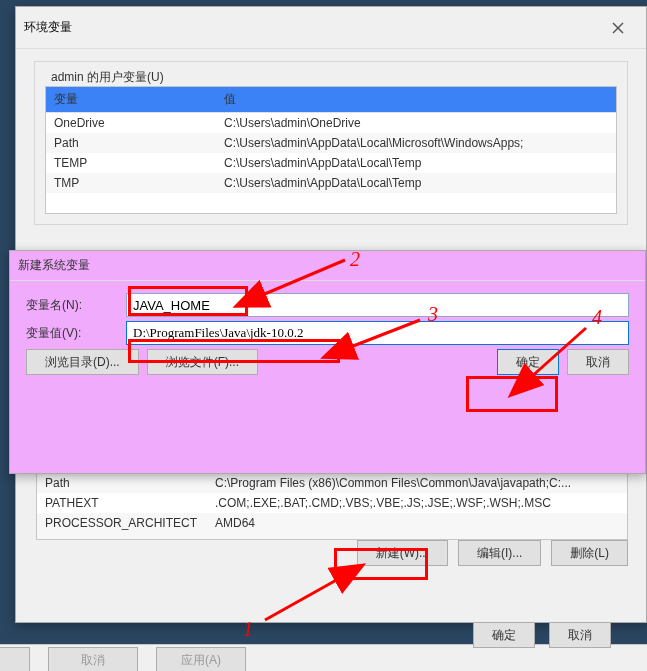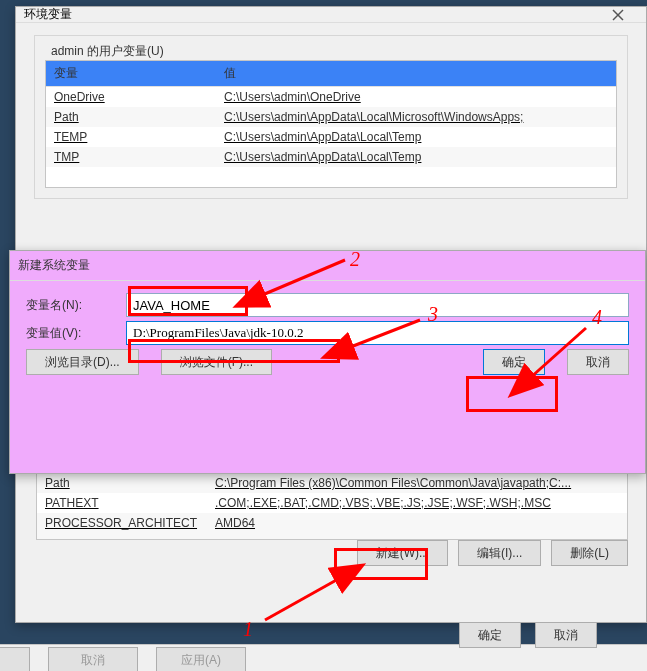--- a/index.html
+++ b/index.html
@@ -1,39 +1,39 @@
 <!DOCTYPE html>
 <html><head>
   <meta charset="utf-8">
   <style>
     * { box-sizing: border-box; font-family: "Microsoft YaHei", "Segoe UI", sans-serif; font-size: 12px; }
     body { margin: 0; padding: 0; background: #2a4560; width: 647px; height: 671px; position: relative; overflow: hidden; }
     .main-dialog { position: absolute; left: 15px; top: 6px; width: 632px; height: 617px; background: #f0f0f0; border: 1px solid #aaa; box-shadow: 0 3px 10px rgba(0,0,0,0.3); }
-    .titlebar { height: 16px; display: flex; align-items: center; justify-content: space-between; padding: 0 8px 0 8px; border-bottom: 1px solid #ddd; }
+    .titlebar { height: 42px; display: flex; align-items: center; justify-content: space-between; padding: 0 8px 0 8px; border-bottom: 1px solid #ddd; }
     .close-x { width: 40px; height: 28px; display: flex; align-items: center; justify-content: center; color: #555; cursor: pointer; }
     .close-x svg { width: 12px; height: 12px; stroke: #555; stroke-width: 1.5; }
     .group { margin: 12px 18px 8px 18px; border: 1px solid #d6d6d6; padding: 8px 10px 10px 10px; }
     .group-title { margin-top: -16px; margin-left: 2px; background: #f0f0f0; display: inline-block; padding: 0 4px; color: #333; }
     .table { border: 1px solid #c5c5c5; background: #fff; }
     .thead { display: flex; background: #3b82f6; border-bottom: 1px solid #e0e0e0; }
     .th { padding: 4px 8px; color: #333; }
     .col1 { width: 170px; }
     .col2 { flex: 1; }
-    .row { display: flex; text-decoration: underline; }
+    .row { display: flex; }
     .td { padding: 3px 8px; color: #333; white-space: nowrap; overflow: hidden; text-overflow: ellipsis; }
     .row:nth-child(even) { background: #fff; }
     .row:nth-child(odd) { background: #f7f7f7; }
     .newvar-dialog { position: absolute; left: 9px; top: 250px; width: 637px; height: 224px; background: #f0abfc; border: 1px solid #aaa; box-shadow: 0 3px 10px rgba(0,0,0,0.3); }
     .nv-title { height: 30px; display: flex; align-items: center; padding-left: 8px; border-bottom: 1px solid #ddd; color: #333; }
     .nv-body { padding: 12px 16px 10px 16px; }
     .field { display: flex; align-items: center; margin-bottom: 4px; }
     .field-label { width: 100px; color: #333; }
     .field-input { flex: 1; height: 24px; border: 1px solid #8da8c5; padding: 2px 6px; background: #fff; font-size: 13px; }
     .nv-buttons { display: flex; align-items: center; }
-    .btn { height: 26px; border: 1px solid #adadad; background: #e1e1e1; padding: 0 18px; color: #333; cursor: pointer; margin-right: 22px; }
+    .btn { height: 26px; border: 1px solid #adadad; background: #e1e1e1; padding: 0 18px; color: #333; cursor: pointer; margin-right: 8px; }
     .nv-right { margin-left: auto; display: flex; }
 
     .sys-area { position: absolute; left: 36px; top: 432px; width: 592px; }
     .sys-table { border: 1px solid #c5c5c5; background: #fff; }
     .sys-btns { display: flex; justify-content: flex-end; margin-top: 0; }
     .sys-btns .btn { margin-left: 10px; margin-right: 0; }
 
     .hidden-half { position: absolute; left: 0; top: 644px; width: 647px; height: 27px; background: #f0f0f0; border-top: 1px solid #c5c5c5; display: flex; }
     .hidden-half .hbtn { width: 90px; height: 26px; border: 1px solid #adadad; background: #e1e1e1; color: #999; margin-left: 100px; margin-top: 2px; text-align: center; line-height: 24px; }
 

